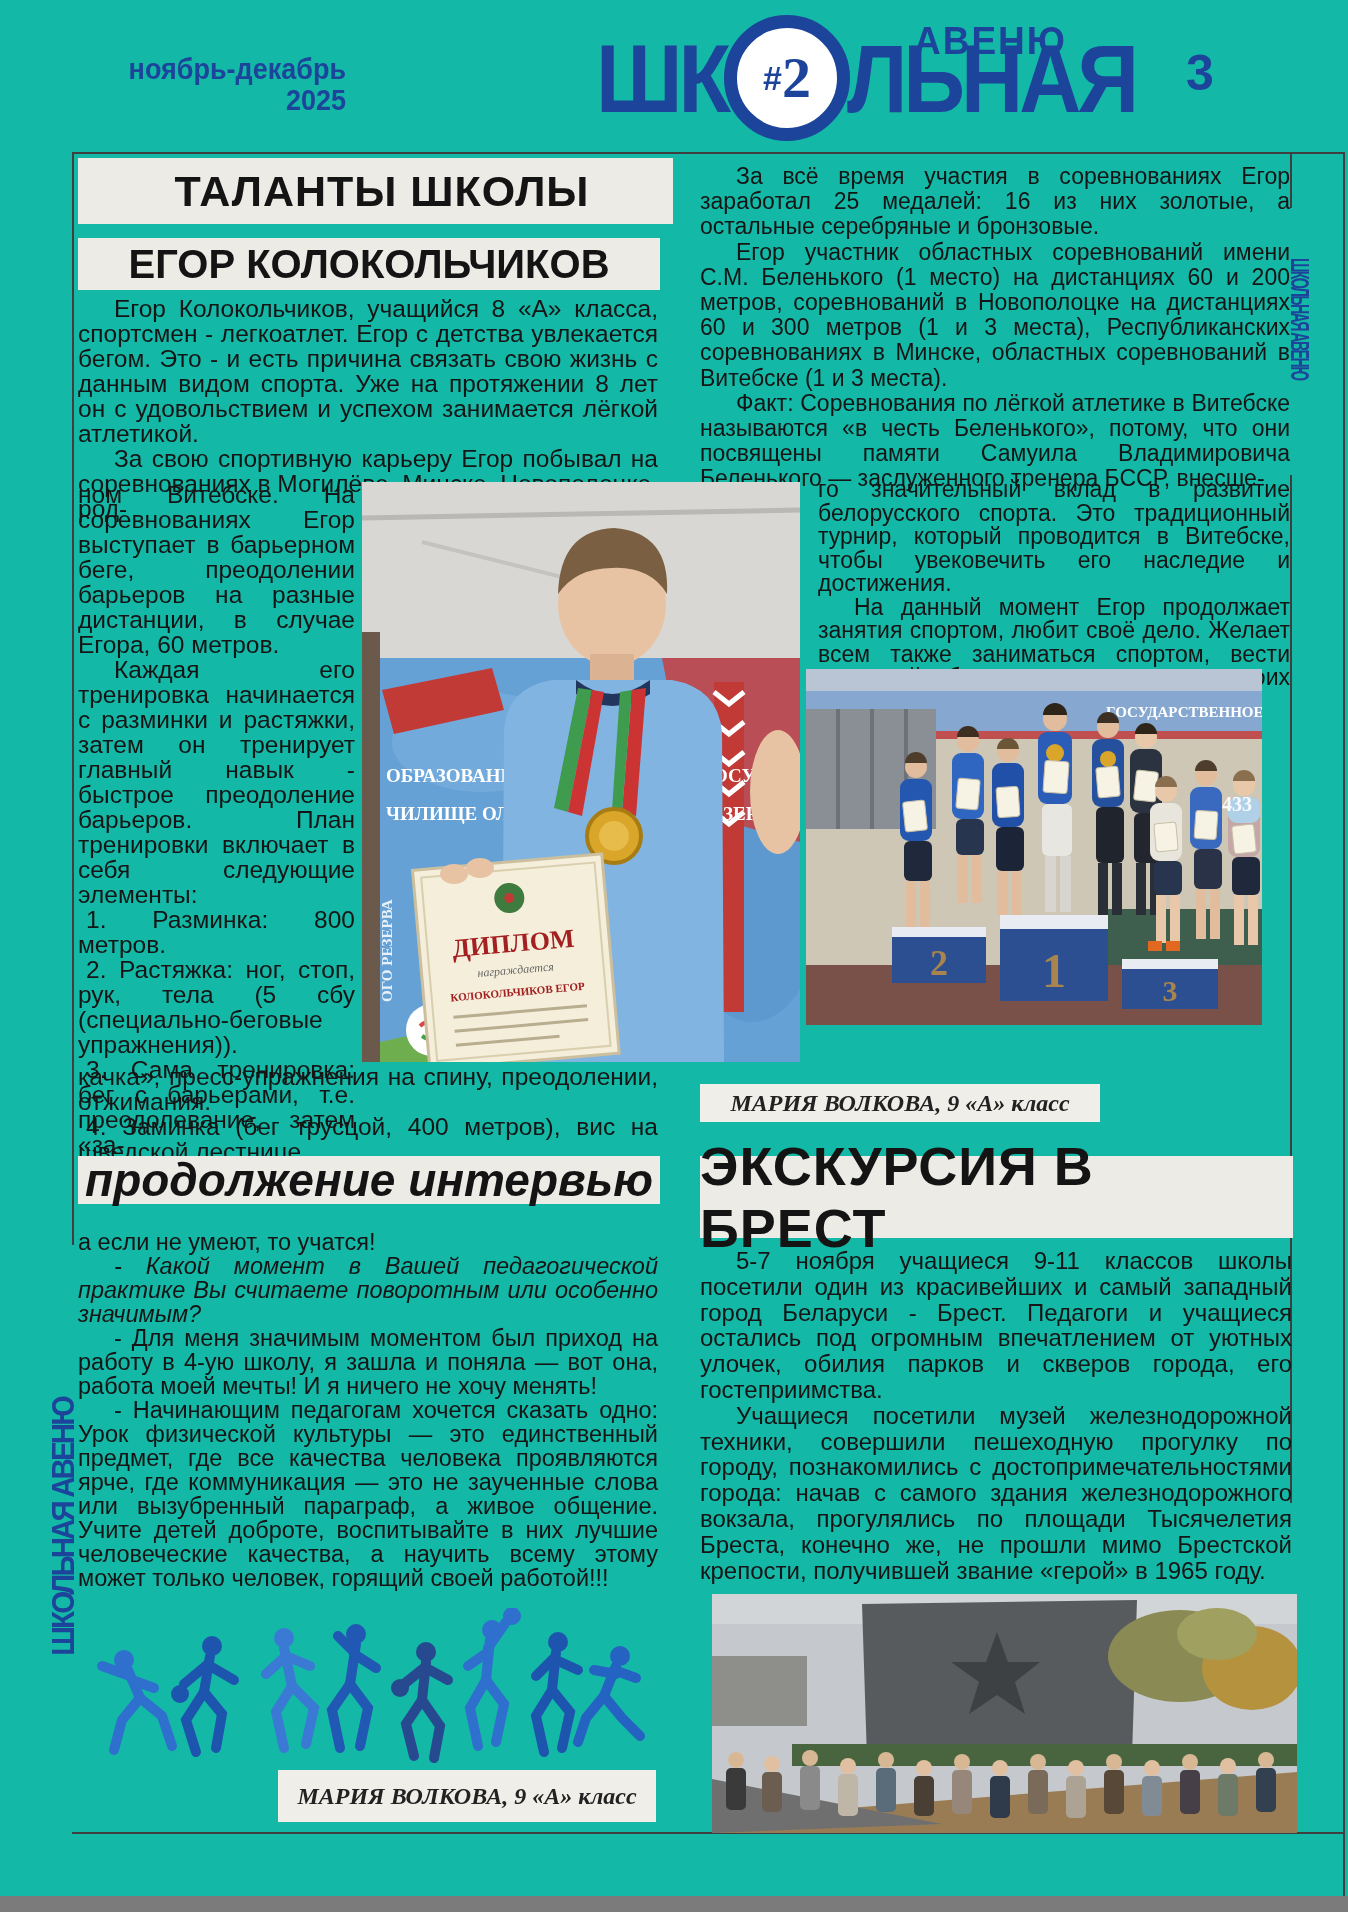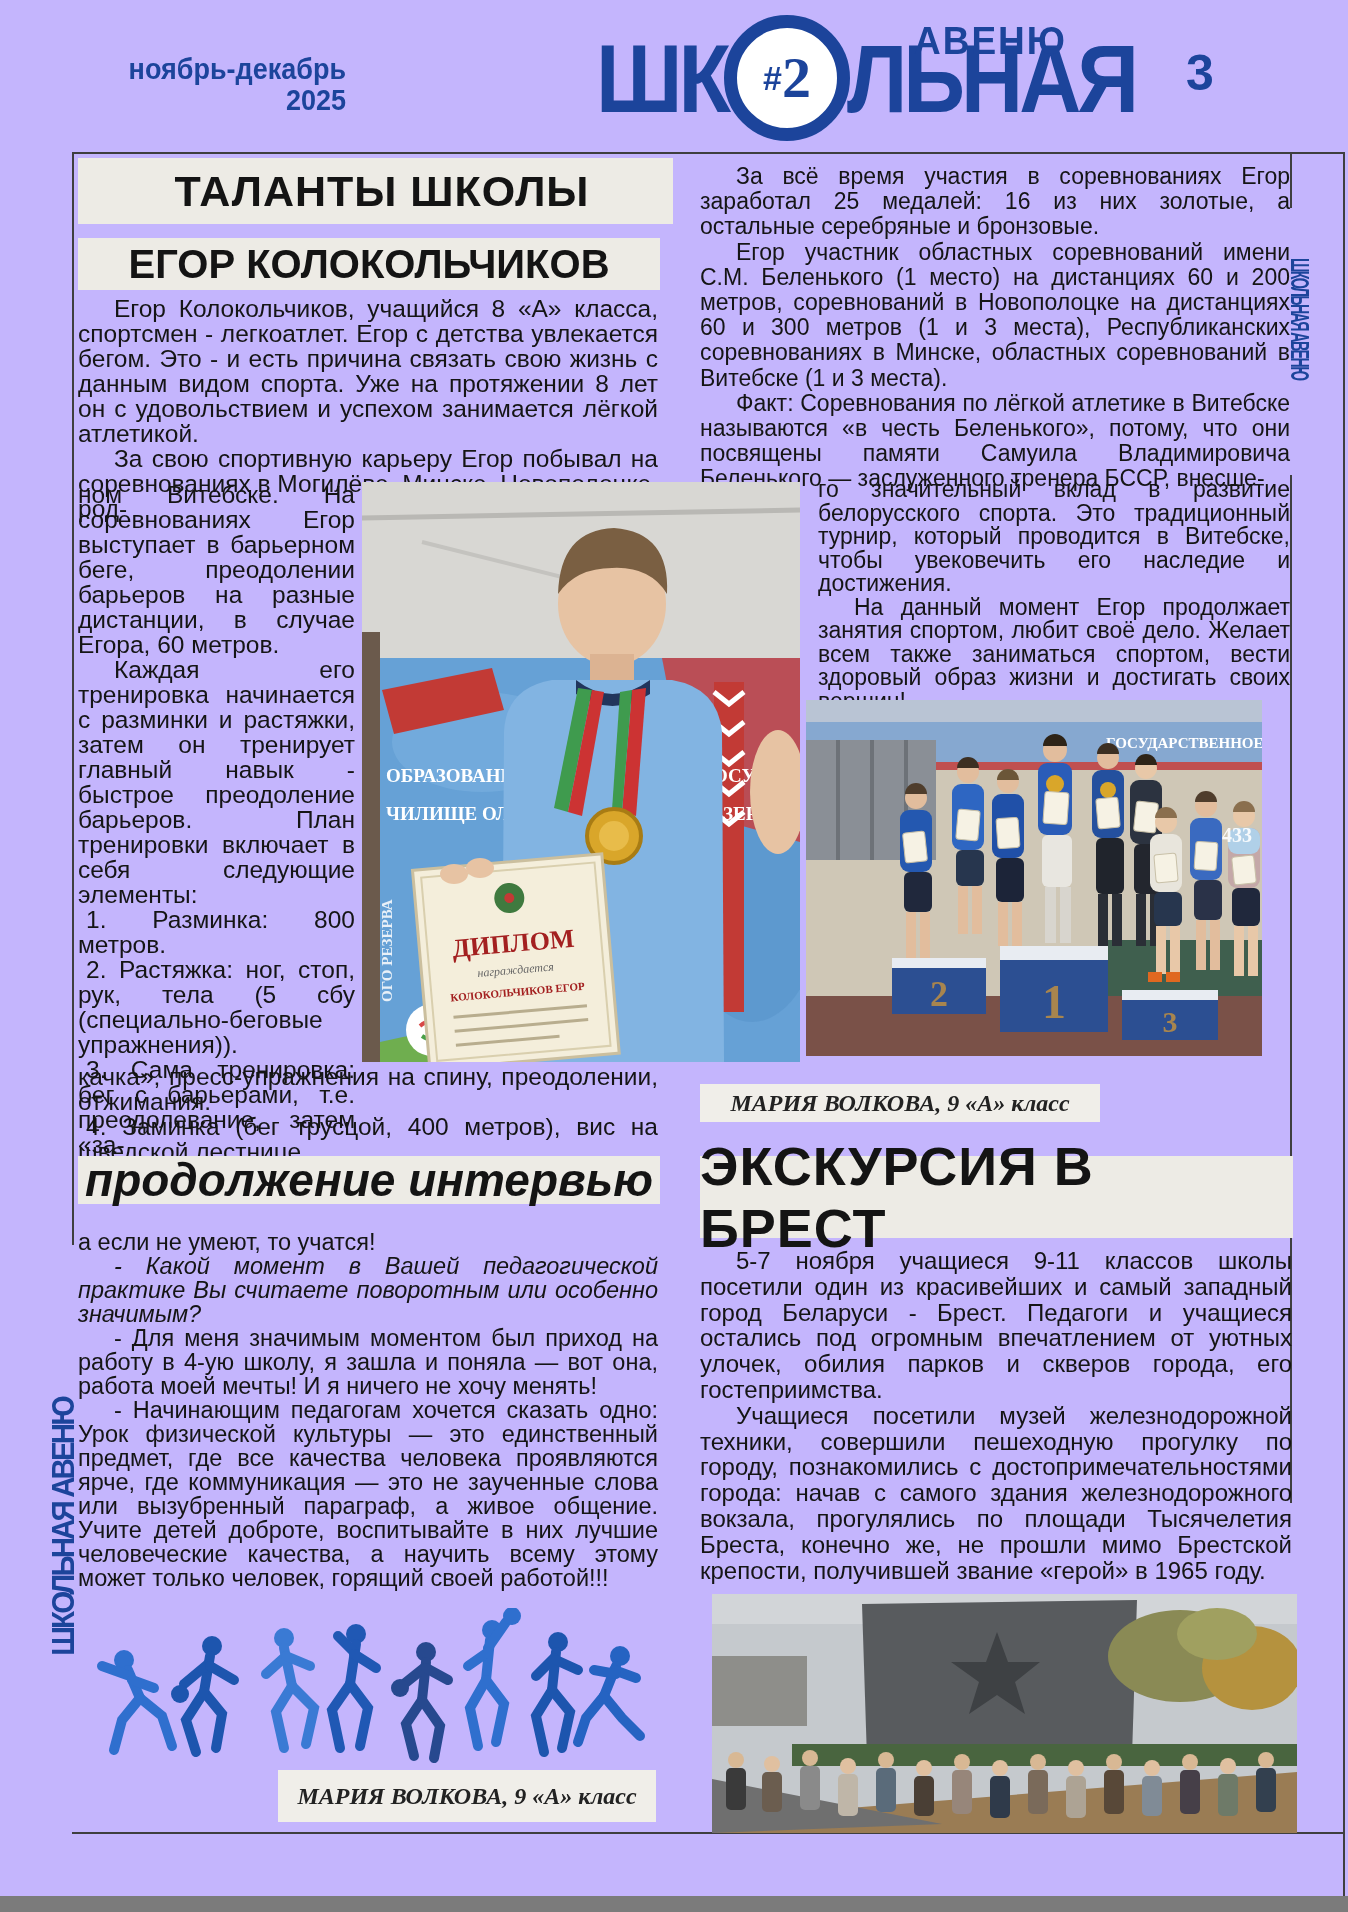--- a/index.html
+++ b/index.html
@@ -1,16 +1,16 @@
 <!DOCTYPE html>
 <html><head>
 <meta charset="utf-8">
 <style>
   html,body{margin:0;padding:0;background:#fff;}
-  #page{position:relative;width:1348px;height:1912px;background:#c4b5fd;overflow:hidden;
+  #page{position:relative;width:1348px;height:1912px;background:#14b8a6;overflow:hidden;
         font-family:"Liberation Sans",sans-serif;color:#151515;}
   .abs{position:absolute;}
   
   .date{color:#1c449b;font-weight:bold;font-size:27px;line-height:1.06;text-align:right;transform:scaleY(1.08);}
   .pagenum{color:#1c449b;font-weight:bold;font-size:50px;}
   .masthead{display:flex;align-items:center;color:#1c449b;}
   .mh-word{font-weight:bold;font-size:86px;letter-spacing:-4px;transform:scaleY(1.12);line-height:1;}
   .mh-circle{width:100px;height:100px;border:13px solid #1c449b;border-radius:50%;background:#fff;
              display:flex;align-items:center;justify-content:center;margin:0 -3px;z-index:2;}
   .mh-hash{font-weight:bold;font-size:34px;}
@@ -259,21 +259,21 @@
         <text x="152" y="514" font-size="11" font-weight="bold" fill="#a32020" text-anchor="middle"><tspan>КОЛОКОЛЬЧИКОВ ЕГОР</tspan></text>
         <line x1="86" y1="530" x2="220" y2="530" stroke="#b8ad8e" stroke-width="3"></line>
         <line x1="86" y1="544" x2="220" y2="544" stroke="#b8ad8e" stroke-width="3"></line>
         <line x1="86" y1="558" x2="190" y2="558" stroke="#b8ad8e" stroke-width="3"></line>
       </g>
       <ellipse cx="92" cy="392" rx="14" ry="10" fill="#e7c3a3"></ellipse>
       <ellipse cx="118" cy="386" rx="14" ry="10" fill="#e7c3a3"></ellipse>
     </svg>
   </div>
 
-  <div class="abs photo" style="left:806px;top:700px;width:456px;height:356px;">
+  <div class="abs photo" style="left:806px;top:669px;width:456px;height:356px;">
     <svg width="456" height="356" viewBox="0 0 456 356">
       <rect width="456" height="356" fill="#cfc7b6"></rect>
       <rect x="0" y="0" width="456" height="22" fill="#b9c4d4"></rect>
       <rect x="0" y="22" width="456" height="40" fill="#86a8d0"></rect>
       <text x="300" y="48" font-size="15" font-weight="bold" fill="#ffffff"><tspan>ГОСУДАРСТВЕННОЕ</tspan></text>
       <path d="M0,62 L456,62 L456,70 L0,70 Z" fill="#c05050"></path>
       <rect x="0" y="40" width="130" height="120" fill="#8a8f96"></rect>
       <line x1="32" y1="40" x2="32" y2="160" stroke="#6d7278" stroke-width="4"></line>
       <line x1="66" y1="40" x2="66" y2="160" stroke="#6d7278" stroke-width="4"></line>
       <line x1="100" y1="40" x2="100" y2="160" stroke="#6d7278" stroke-width="4"></line>

